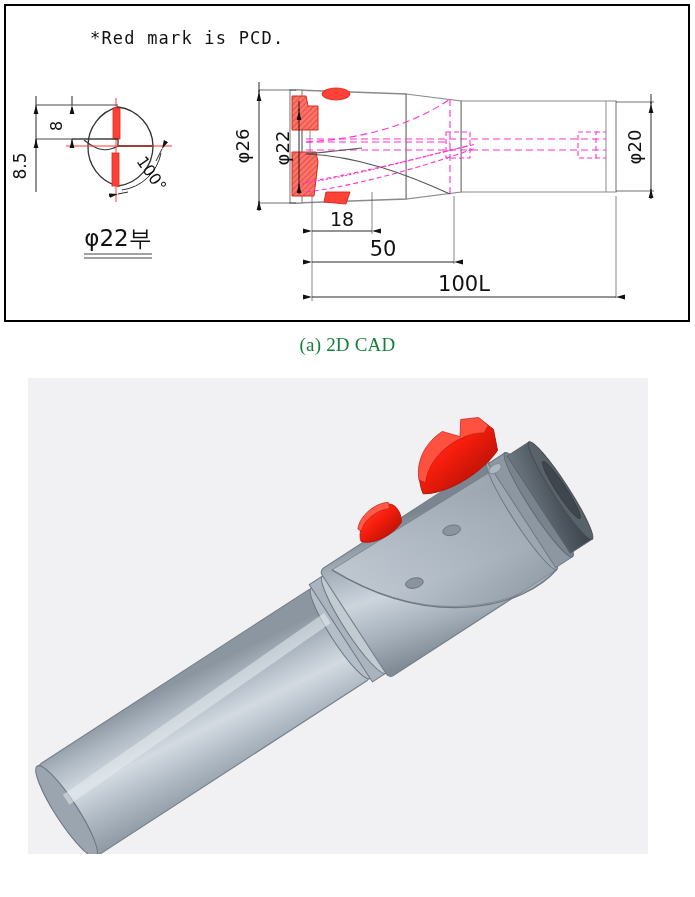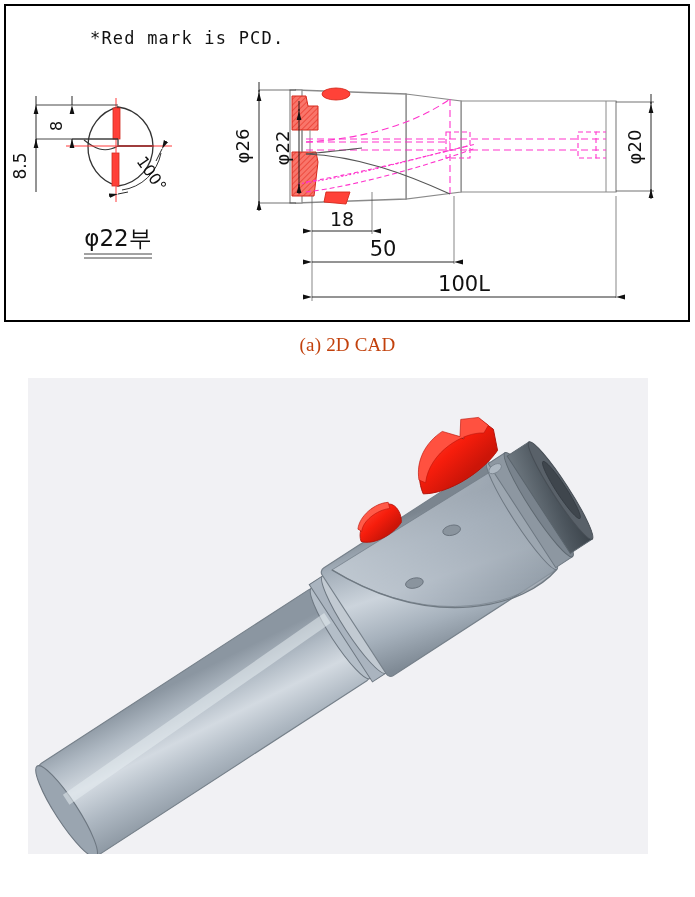--- a/index.html
+++ b/index.html
@@ -40,21 +40,21 @@
     height: 313px;
     display: block;
   }
 
   .cap {
     position: absolute;
     width: 695px;
     text-align: center;
     font-family: "Liberation Serif", serif;
     font-size: 19px;
-    color: #c2410c;
+    color: #15803d;
     letter-spacing: 0.2px;
   }
   #cap-a { top: 334px; left: 0; }
   #cap-b { top: 862px; left: 0; }
 
   
   #model-panel {
     position: absolute;
     left: 28px;
     top: 378px;

